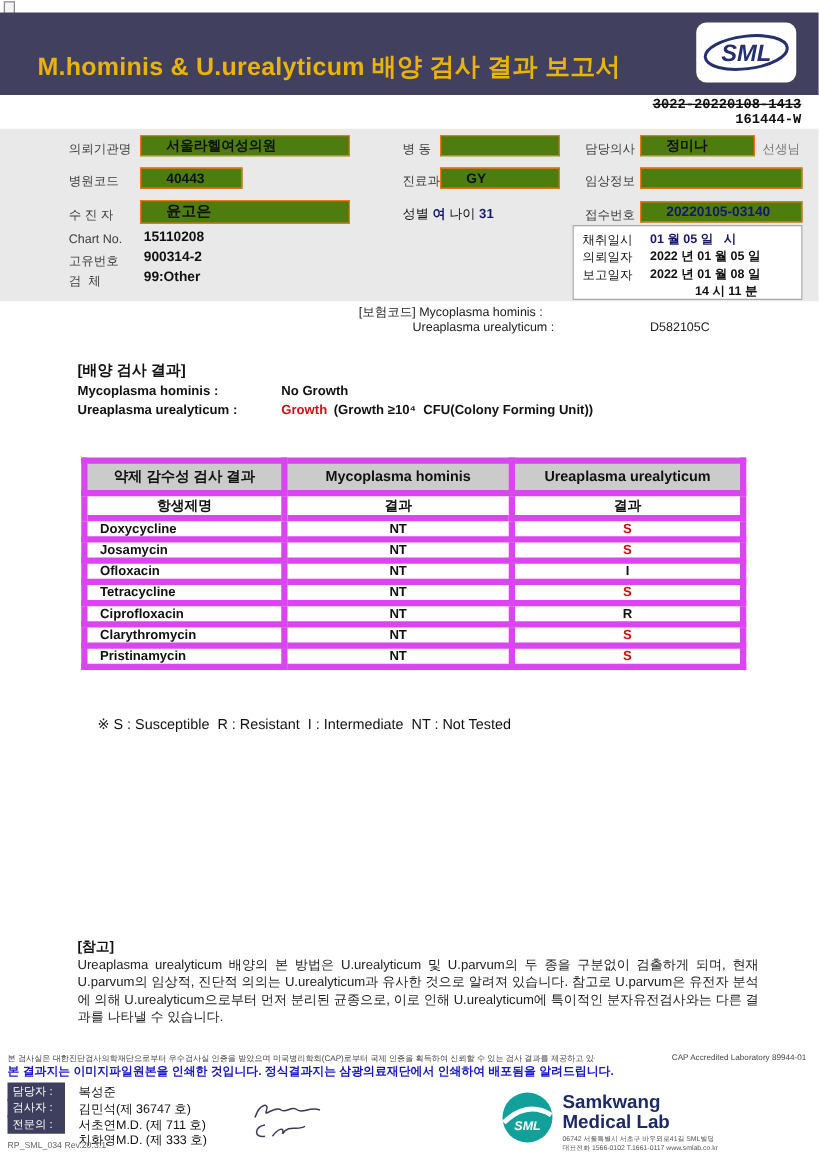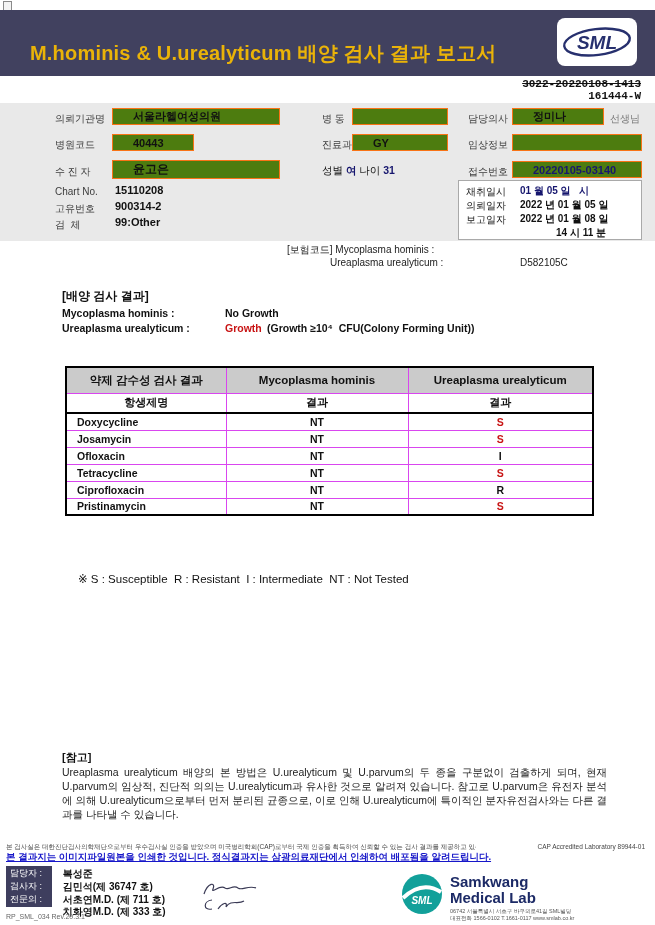--- a/index.html
+++ b/index.html
@@ -15,35 +15,35 @@
   .logo-box{position:absolute;right:18px;top:18px;width:80px;height:48px;background:#fff;border-radius:8px;display:flex;align-items:center;justify-content:center}
   .docnums{position:absolute;top:78px;right:14px;text-align:right;font-size:11px;font-weight:bold;font-family:"Liberation Mono","DejaVu Sans Mono",monospace;line-height:12px}
   .strike{text-decoration:line-through}
   .graypanel{position:absolute;top:103px;left:0;width:655px;height:138px;background:#e9e9e9}
   .lbl{position:absolute;font-size:10px;color:#3c3c3c}
   .box{position:absolute;background:#4d7c0f;border:1px solid #f97316;height:17px;display:flex;align-items:center;padding:0 20px;font-size:11px}
   .graytxt{color:#777}
   .datebox{position:absolute;left:458px;top:180px;width:184px;height:60px;background:#fff;border:1px solid #a9a9a9}
   .drow{position:absolute;font-size:10px}
   .sens{position:absolute;left:65px;top:366px;border-collapse:collapse;table-layout:fixed;width:527px;border:2px solid #000}
-  .sens th,.sens td{border:1px solid #d946ef}
+  .sens th,.sens td{border:5px solid #d946ef}
   .sens tr.h1 th{background:#cbcbcb;height:26px;font-size:11.5px;font-weight:bold}
   .sens tr.h2 th{height:20px;font-size:11px;font-weight:bold;border-bottom:2.5px solid #000}
   .sens tbody td{height:17px;font-weight:bold;font-size:10.5px;text-align:center}
   .sens tbody td.name{text-align:left;padding-left:10px}
   .val-S{color:#c81414}
   .legend{position:absolute;left:78px;top:572px;font-size:11.5px;color:#111}
   .refhead{position:absolute;left:62px;top:750px;font-size:11px;font-weight:bold}
   .refbody{position:absolute;left:62px;top:765px;width:545px;font-size:10.5px;line-height:14px;color:#222;text-align:justify}
   .tiny{font-size:6.5px;color:#444}
-  .notice{position:absolute;left:6px;top:851px;font-size:9.5px;font-weight:bold;color:#1717c9;text-decoration:underline}
+  .notice{position:absolute;left:6px;top:851px;font-size:9.5px;font-weight:bold;color:#1717c9;}
   .staff-row{position:absolute;left:6px;font-size:10px}
   .staff-role{display:inline-block;min-width:46px;background:#3e3e5e;color:#fff;font-size:9px;padding:1px 4px;vertical-align:middle}
   .staff-role:empty{background:transparent}
-  .staff-name{display:inline-block;margin-left:8px;font-weight:bold;color:#111;vertical-align:middle}
+  .staff-name{display:inline-block;margin-left:8px;font-weight:normal;color:#111;vertical-align:middle}
   .sig{position:absolute}
   .labname{position:absolute;left:450px;font-size:15px;font-weight:bold;color:#1c2a66;line-height:16px}
   .addr{position:absolute;left:450px;font-size:5.5px;color:#555;white-space:nowrap}
   .formno{position:absolute;left:6px;top:913px;font-size:7px;color:#666}
   .page-icon{position:absolute;left:3px;top:1px;width:9px;height:11px;border:1px solid #8a8a8a;background:#f4f4f4}
 </style>
 </head>
 <body>
 
 <div class="page-icon"></div>
@@ -163,20 +163,25 @@
         <td class="val-S">S</td>
       </tr>
 
       <tr>
         <td class="name">Ciprofloxacin</td>
         <td>NT</td>
         <td class="val-R">R</td>
       </tr>
 
 
+      <tr>
+        <td class="name">Clarythromycin</td>
+        <td>NT</td>
+        <td class="val-S">S</td>
+      </tr>
 
       <tr>
         <td class="name">Pristinamycin</td>
         <td>NT</td>
         <td class="val-S">S</td>
       </tr>
     </tbody>
 </table>
 <div class="legend pre">※ S : Susceptible  R : Resistant  I : Intermediate  NT : Not Tested</div>
 

